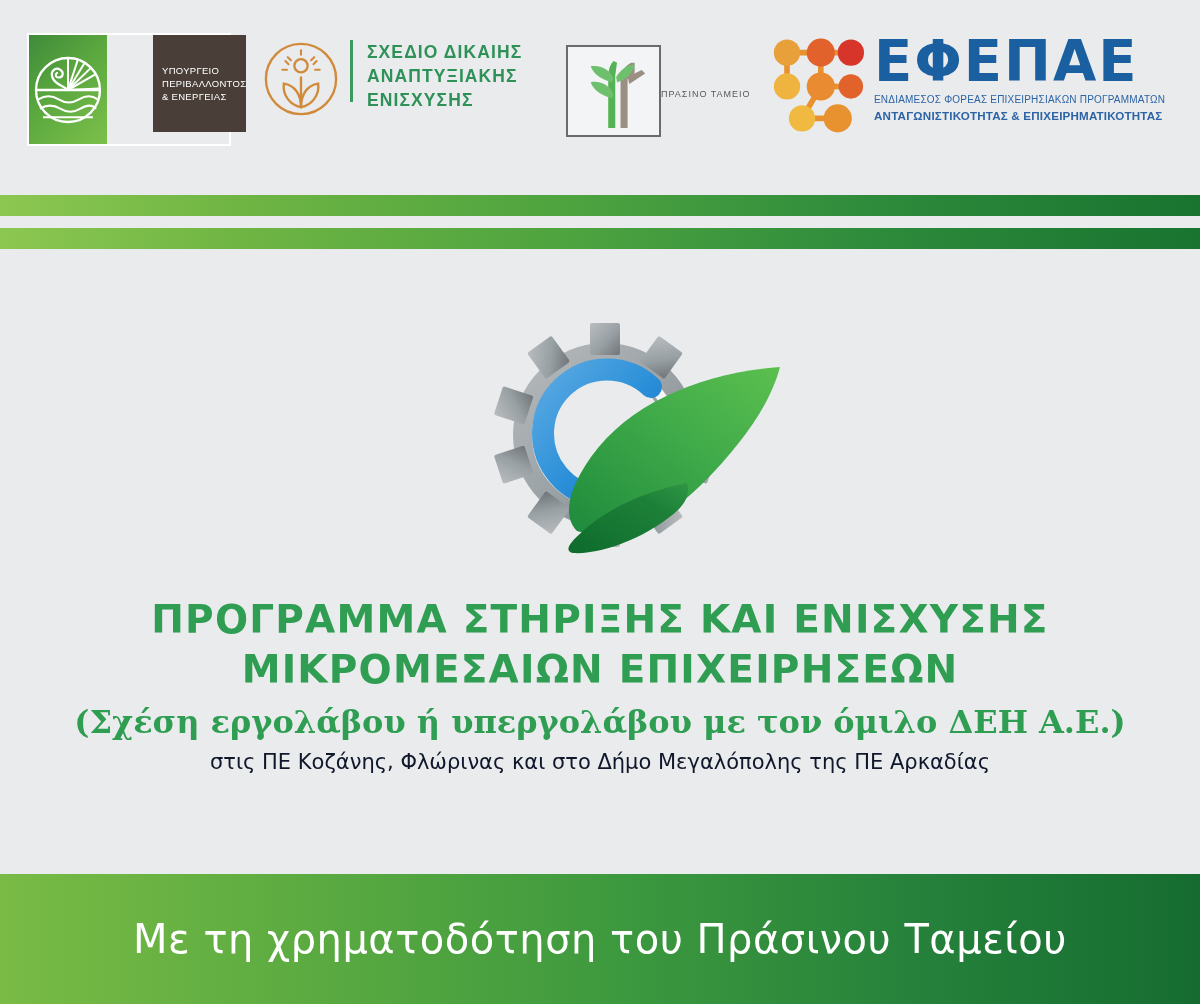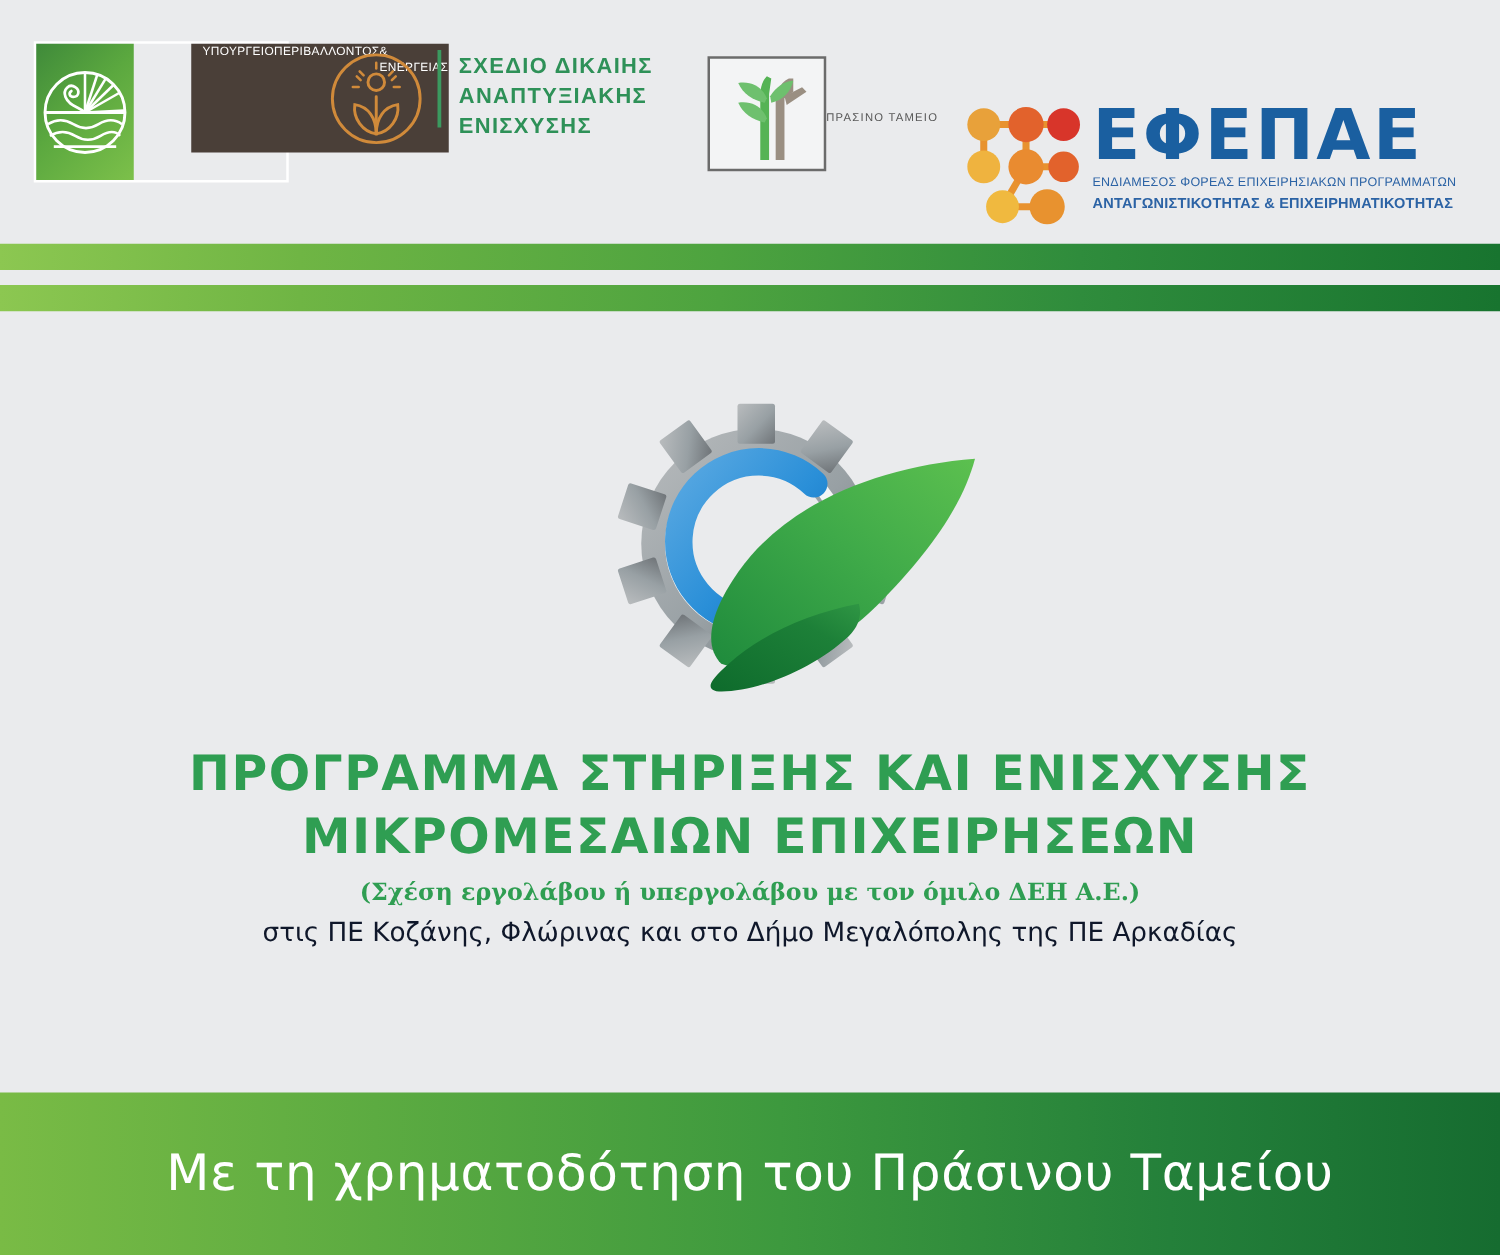--- a/index.html
+++ b/index.html
@@ -32,23 +32,23 @@
     width: 204px; height: 113px;
     display: flex;
     border: 2px solid #ffffff;
   }
   .logo-ministry .emblem-box {
     width: 100px; height: 109px;
     background: linear-gradient(135deg, #3f8a3a 0%, #5ba83f 45%, #7cc04a 100%);
     display: flex; align-items: center; justify-content: center;
   }
   .logo-ministry .text-box {
-    flex: 1; height: 87px;
+    flex: 1; height: 97px;
     background: #4a3f38;
-    display: flex; flex-direction: row; justify-content: center;
+    display: flex; flex-direction: column; justify-content: center;
     padding-left: 9px;
     margin-left: 46px;
   }
   .logo-ministry .text-box span {
     color: #ffffff;
     font-size: 9.5px;
     letter-spacing: 0.3px;
     line-height: 13px;
     font-weight: 400;
   }
@@ -95,21 +95,21 @@
     color: #585858;
     letter-spacing: 1px;
     white-space: nowrap;
   }
 
   
   .logo-efepae {
     position: absolute;
     left: 766px; top: 30px;
     width: 412px; height: 118px;
-    display: flex; align-items: flex-start; margin-top: 47px;
+    display: flex; align-items: flex-start;
   }
   .logo-efepae .mol { width: 104px; height: 108px; flex: 0 0 104px; margin-top: 2px;}
   .logo-efepae .ef-right { margin-left: 4px; padding-top: 2px; }
   .logo-efepae .ef-word {
     font-size: 56px;
     font-weight: 700;
     color: #1a5fa0;
     letter-spacing: 2px;
     line-height: 60px;
     font-family: "DejaVu Sans", sans-serif;
@@ -150,21 +150,21 @@
     color: #2f9e52;
     font-size: 39px;
     font-weight: 700;
     letter-spacing: 1.2px;
     line-height: 50px;
     font-family: "DejaVu Sans", sans-serif;
   }
   .title-sub1 {
     margin-top: 8px;
     color: #2f9e52;
-    font-size: 19px;
+    font-size: 32px;
     font-weight: 700;
     letter-spacing: 0px;
     font-family: "DejaVu Serif", serif;
   }
   .title-sub2 {
     margin-top: 9px;
     color: #0f172a;
     font-size: 21px;
     font-weight: 400;
     letter-spacing: 0px;

